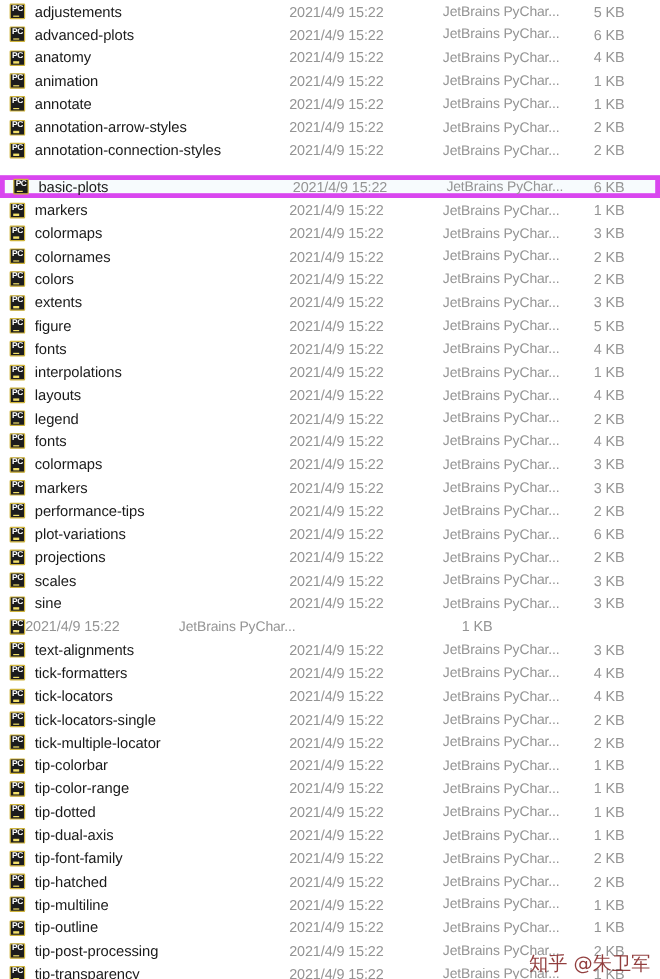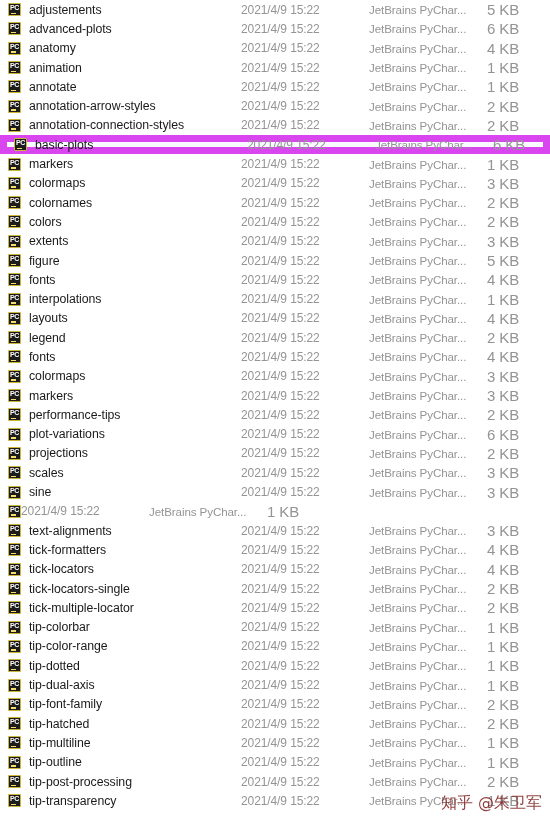--- a/index.html
+++ b/index.html
@@ -28,21 +28,22 @@
     align-items: center;
     height: 19.3px;
     box-sizing: border-box;
     border: 1px solid transparent;
     padding-left: 7px;
     padding-right: 21px;
   }
 
   .row.selected {
     background: #f7fbfd;
-    border: 7px solid #d946ef;
+    border: 4px solid #d946ef;
+    margin-top: 11px;
   }
 
   .icon {
     width: 13px;
     height: 13px;
     flex: 0 0 13px;
     position: relative;
     background: #1c1c1c;
     border: 1px solid #cfb43b;
     box-sizing: border-box;
@@ -95,22 +96,22 @@
     flex: 0 0 auto;
     width: 118px;
     font-size: 11.6px;
     color: #949494;
     white-space: nowrap;
     letter-spacing: -0.1px;
   }
 
   .size {
     flex: 1 1 auto;
-    text-align: left;
-    font-size: 15px;
+    text-align: center;
+    font-size: 12px;
     color: #949494;
     white-space: nowrap;
     letter-spacing: -0.1px;
   }
 
   #watermark {
     position: absolute;
     right: 8px;
     bottom: 2px;
     font-size: 16px;

